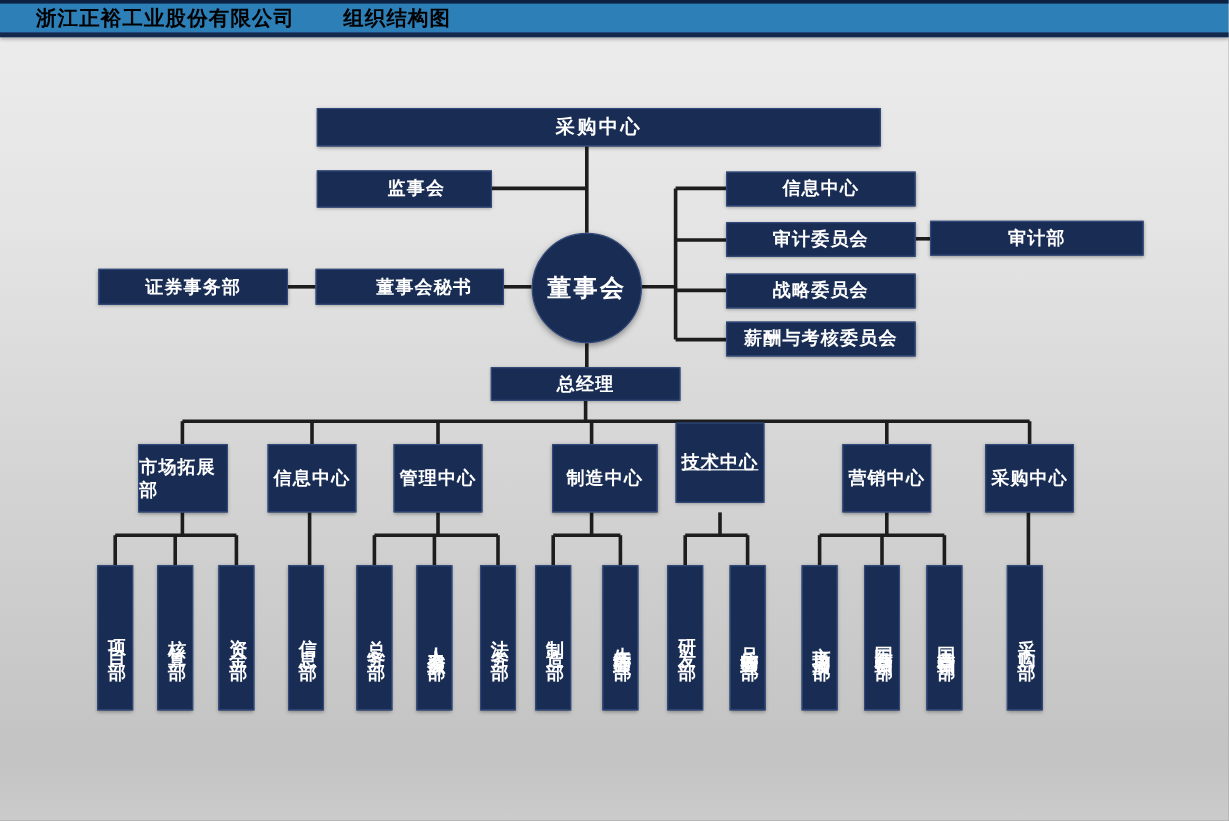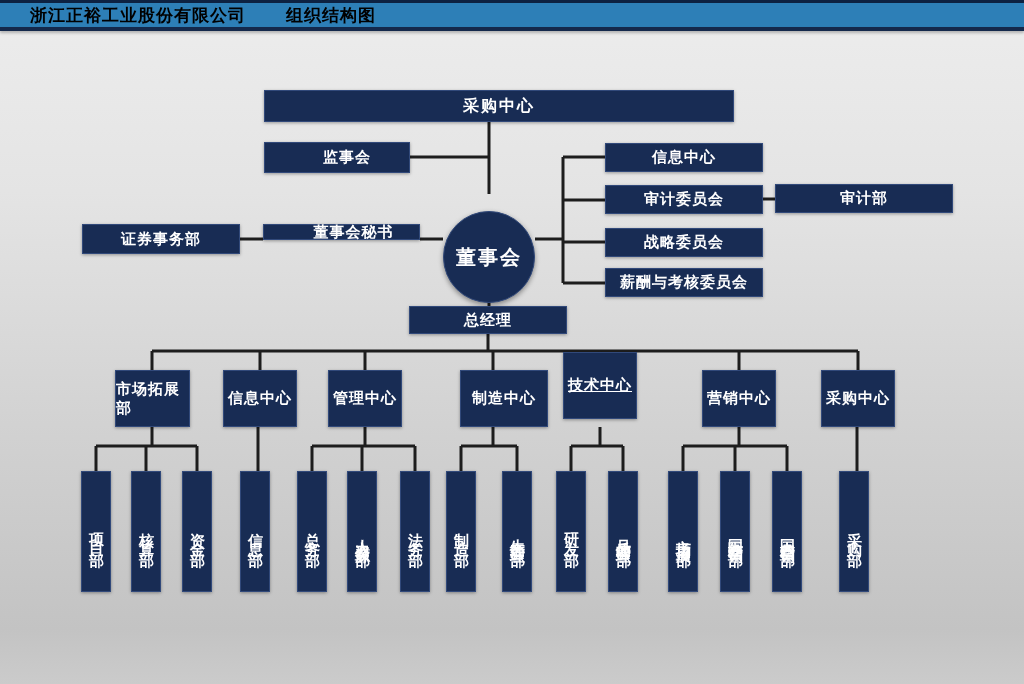--- a/index.html
+++ b/index.html
@@ -114,23 +114,23 @@
       <path d="M857 427 V471"></path>
     </g>
   </svg>
 
   <div class="node wide" style="left:264px;top:90px;width:470px;height:32px;">采购中心</div>
 
   <div class="node" style="left:264px;top:142px;width:146px;height:31px;padding-left:20px;">监事会</div>
 
   <div class="node" style="left:82px;top:224px;width:158px;height:30px;text-align:right;">证券事务部</div>
 
-  <div class="node" style="left:263px;top:224px;width:157px;height:16px;padding-left:24px;">董事会秘书</div>
+  <div class="node" style="left:263px;top:224px;width:157px;height:30px;padding-left:24px;">董事会秘书</div>
 
-  <div class="node circle" style="left:443px;top:211px;width:92px;height:92px;">董事会</div>
+  <div class="node circle" style="left:443px;top:194px;width:92px;height:92px;">董事会</div>
 
   <div class="node" style="left:605px;top:143px;width:158px;height:29px;">信息中心</div>
   <div class="node" style="left:605px;top:185px;width:158px;height:29px;">审计委员会</div>
   <div class="node" style="left:605px;top:268px;width:158px;height:29px;">薪酬与考核委员会</div>
   <div class="node" style="left:605px;top:228px;width:158px;height:29px;">战略委员会</div>
 
   <div class="node" style="left:775px;top:184px;width:178px;height:29px;">审计部</div>
 
   <div class="node" style="left:409px;top:306px;width:158px;height:28px;">总经理</div>
 

